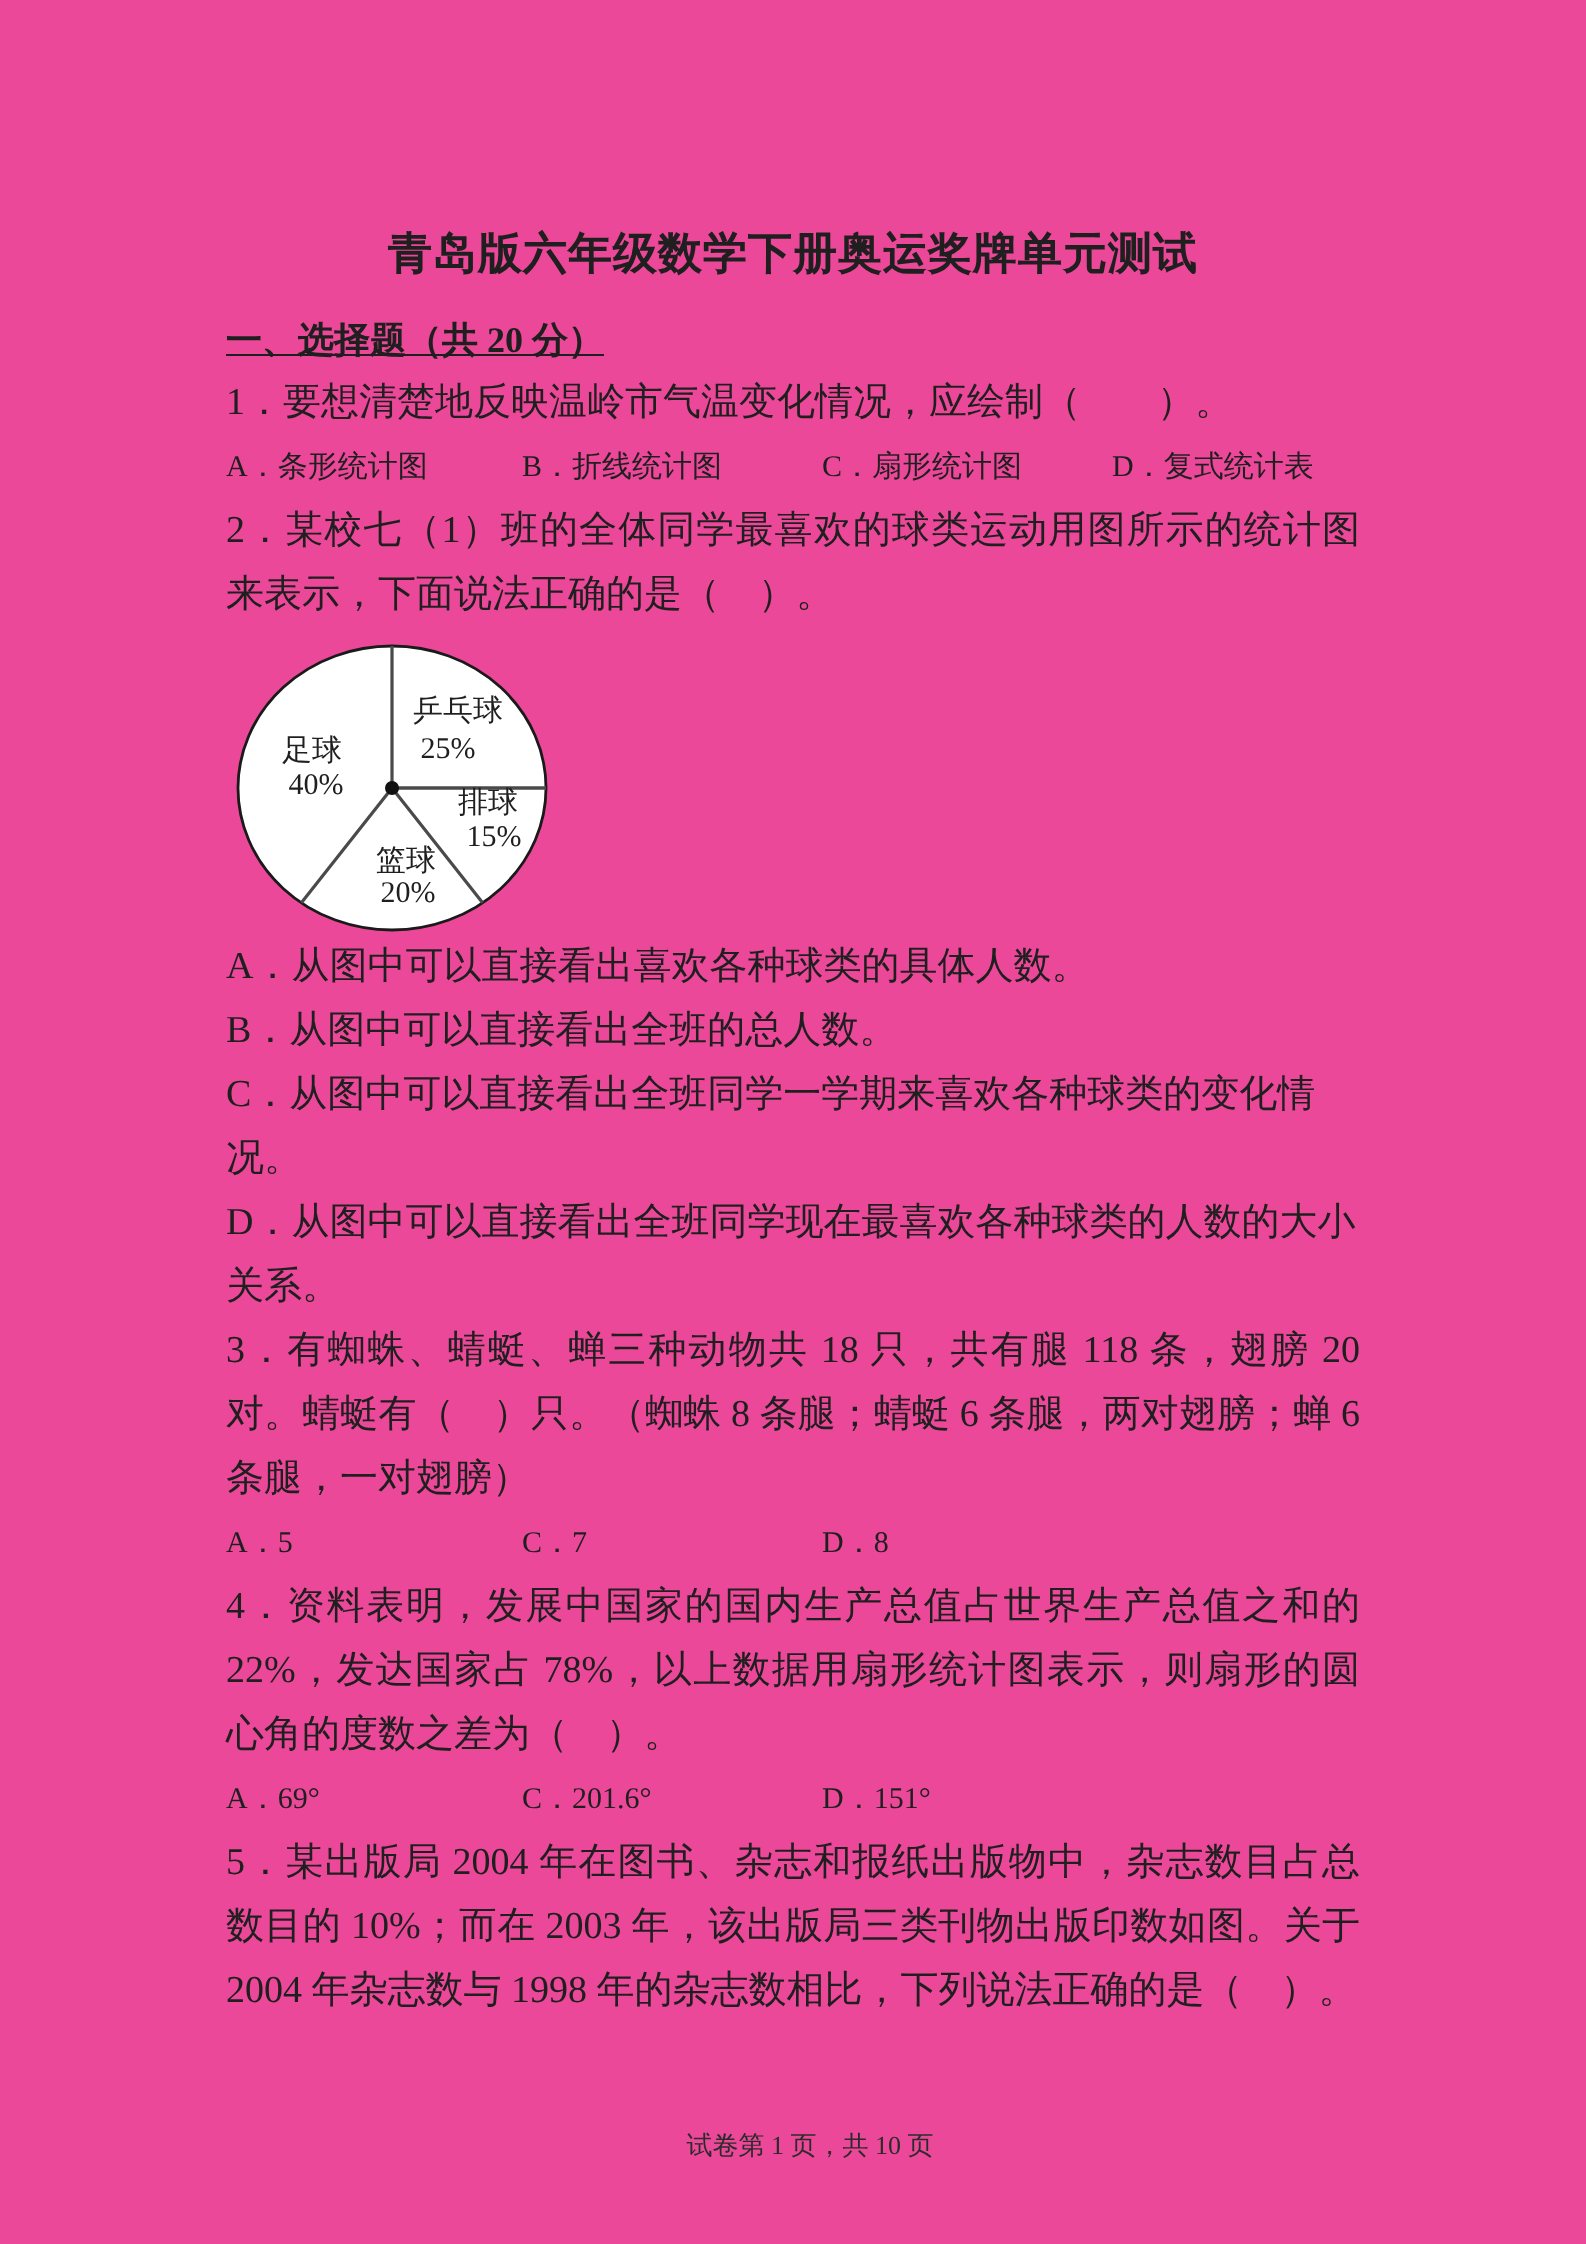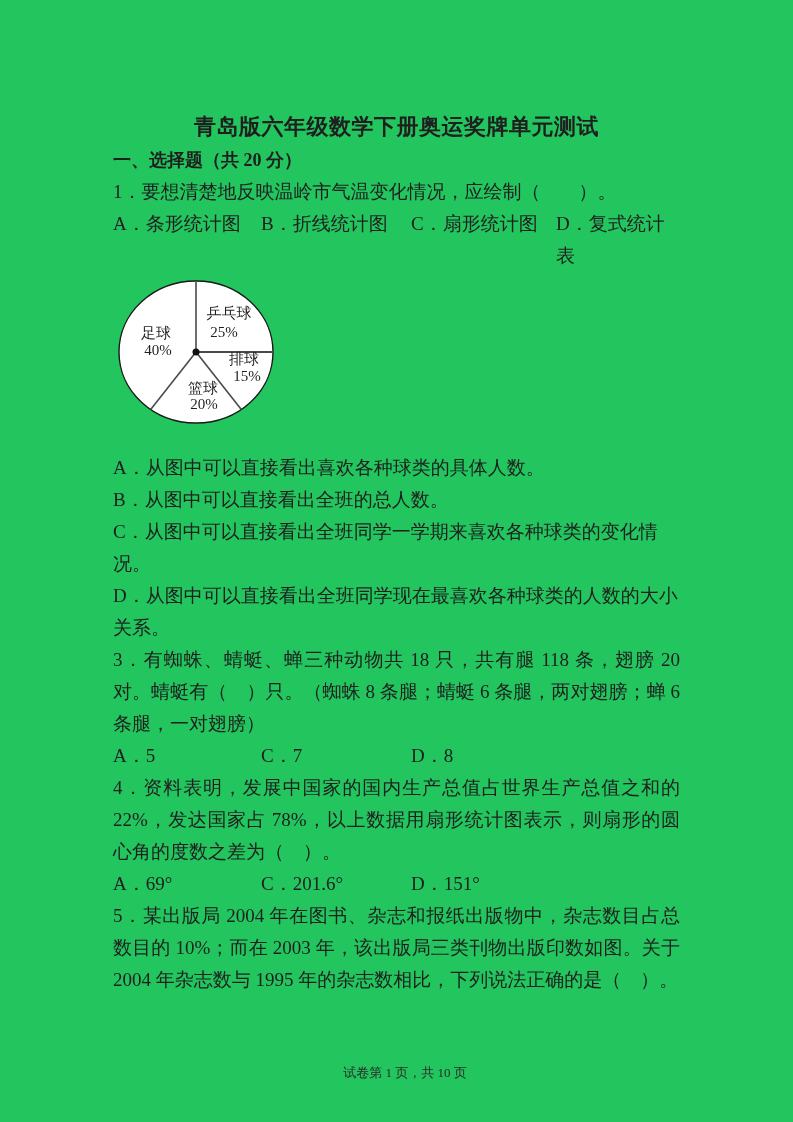--- a/index.html
+++ b/index.html
@@ -2,55 +2,56 @@
 <html><head>
 <meta charset="utf-8">
 <style>
   * { box-sizing: border-box; margin: 0; padding: 0; }
   html, body { background: #ffffff; }
   .page {
     position: relative;
     width: 793px;
     height: 1122px;
     margin: 0 auto;
-    background: #22c55e;
+    background: #ec4899;
     font-family: "Liberation Serif", "DejaVu Serif", serif;
     color: #1f1f1f;
     overflow: hidden;
   }
   .content {
     padding: 0 113px;
   }
   .doc-title {
     margin-top: 110px;
     font-size: 22px;
     font-weight: bold;
     text-align: center;
     line-height: 34px;
     letter-spacing: 0.5px;
   }
   .section-heading {
-    margin-top: 0;
+    margin-top: 10px;
     font-size: 18px;
     font-weight: bold;
     line-height: 32px;
+    text-decoration: underline;
   }
   .q-text {
     font-size: 19px;
     line-height: 32px;
     text-align: justify;
   }
   .options-grid {
     display: grid;
     grid-template-columns: 148px 150px 145px auto;
-    font-size: 19px;
+    font-size: 15px;
     line-height: 32px;
   }
   .options-list .q-text { text-align: left; }
-  .options-list { margin-top: 26px; }
+  .options-list { margin-top: 0; }
   .chart-wrap {
     margin: 6px 0 0 2px;
     width: 162px;
     height: 148px;
   }
   .chart-wrap svg { display: block; }
   .pie-label {
     font-size: 15px;
     fill: #1f1f1f;
     font-family: "Liberation Serif", "DejaVu Serif", serif;
@@ -77,20 +78,21 @@
     <div class="section-heading">一、选择题（共 20 分）</div>
 
     <p class="q-text">1．要想清楚地反映温岭市气温变化情况，应绘制（　　）。</p>
     <div class="options-grid">
       <span>A．条形统计图</span>
       <span>B．折线统计图</span>
       <span>C．扇形统计图</span>
       <span>D．复式统计表</span>
     </div>
 
+    <p class="q-text">2．某校七（1）班的全体同学最喜欢的球类运动用图所示的统计图来表示，下面说法正确的是（　）。</p>
 
     <div class="chart-wrap">
       <svg width="162" height="148" viewBox="0 0 162 148">
         <ellipse cx="81" cy="74" rx="77" ry="71" fill="#ffffff" stroke="#1a1a1a" stroke-width="1.4"></ellipse>
         <line x1="81" y1="74" x2="81" y2="3" stroke="#4a4a4a" stroke-width="1.6"></line>
         <line x1="81" y1="74" x2="158" y2="74" stroke="#4a4a4a" stroke-width="1.8"></line>
         <line x1="81" y1="74" x2="126.3" y2="131.4" stroke="#4a4a4a" stroke-width="1.6"></line>
         <line x1="81" y1="74" x2="35.7" y2="131.4" stroke="#4a4a4a" stroke-width="1.6"></line>
         <circle cx="81" cy="74" r="3.5" fill="#111111"></circle>
 
@@ -122,18 +124,18 @@
       <span>D．8</span>
     </div>
 
     <p class="q-text">4．资料表明，发展中国家的国内生产总值占世界生产总值之和的 22%，发达国家占 78%，以上数据用扇形统计图表示，则扇形的圆心角的度数之差为（　）。</p>
     <div class="options-grid">
       <span>A．69°</span>
       <span>C．201.6°</span>
       <span>D．151°</span>
     </div>
 
-    <p class="q-text">5．某出版局 2004 年在图书、杂志和报纸出版物中，杂志数目占总数目的 10%；而在 2003 年，该出版局三类刊物出版印数如图。关于 2004 年杂志数与 1995 年的杂志数相比，下列说法正确的是（　）。</p>
+    <p class="q-text">5．某出版局 2004 年在图书、杂志和报纸出版物中，杂志数目占总数目的 10%；而在 2003 年，该出版局三类刊物出版印数如图。关于 2004 年杂志数与 1998 年的杂志数相比，下列说法正确的是（　）。</p>
 
   </div>
 
   <div class="page-footer">试卷第 1 页，共 10 页</div>
 </div>
 
 </body></html>

